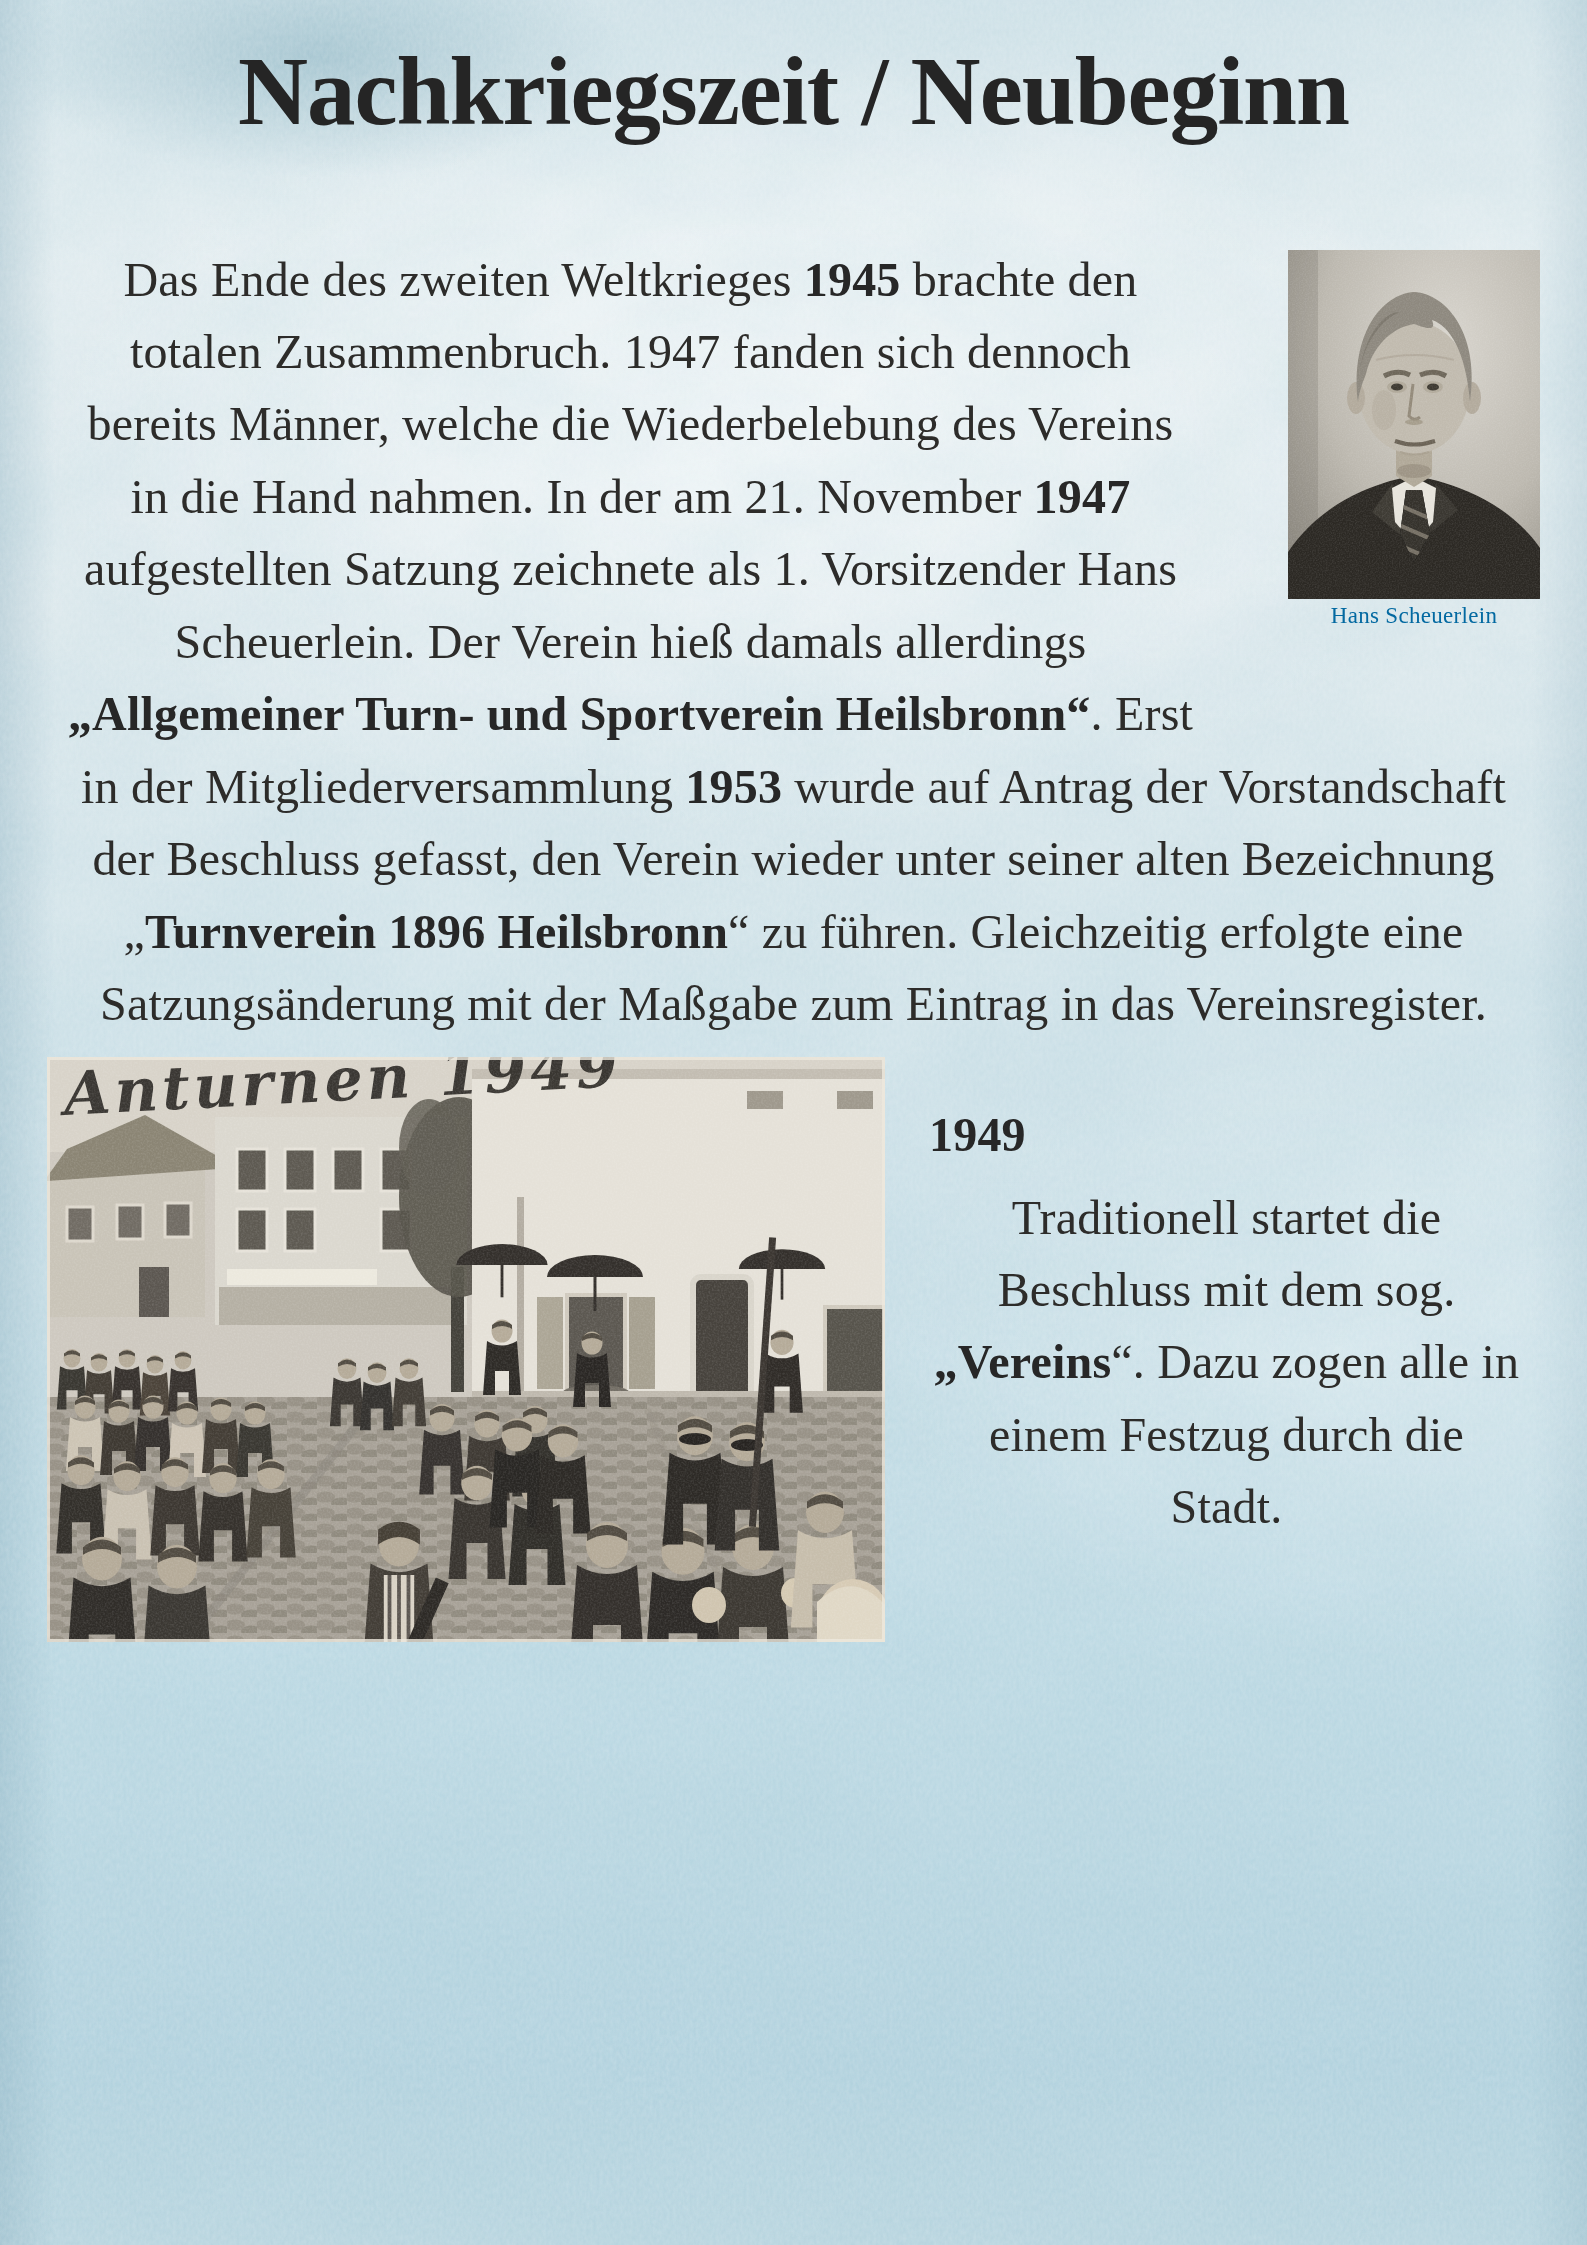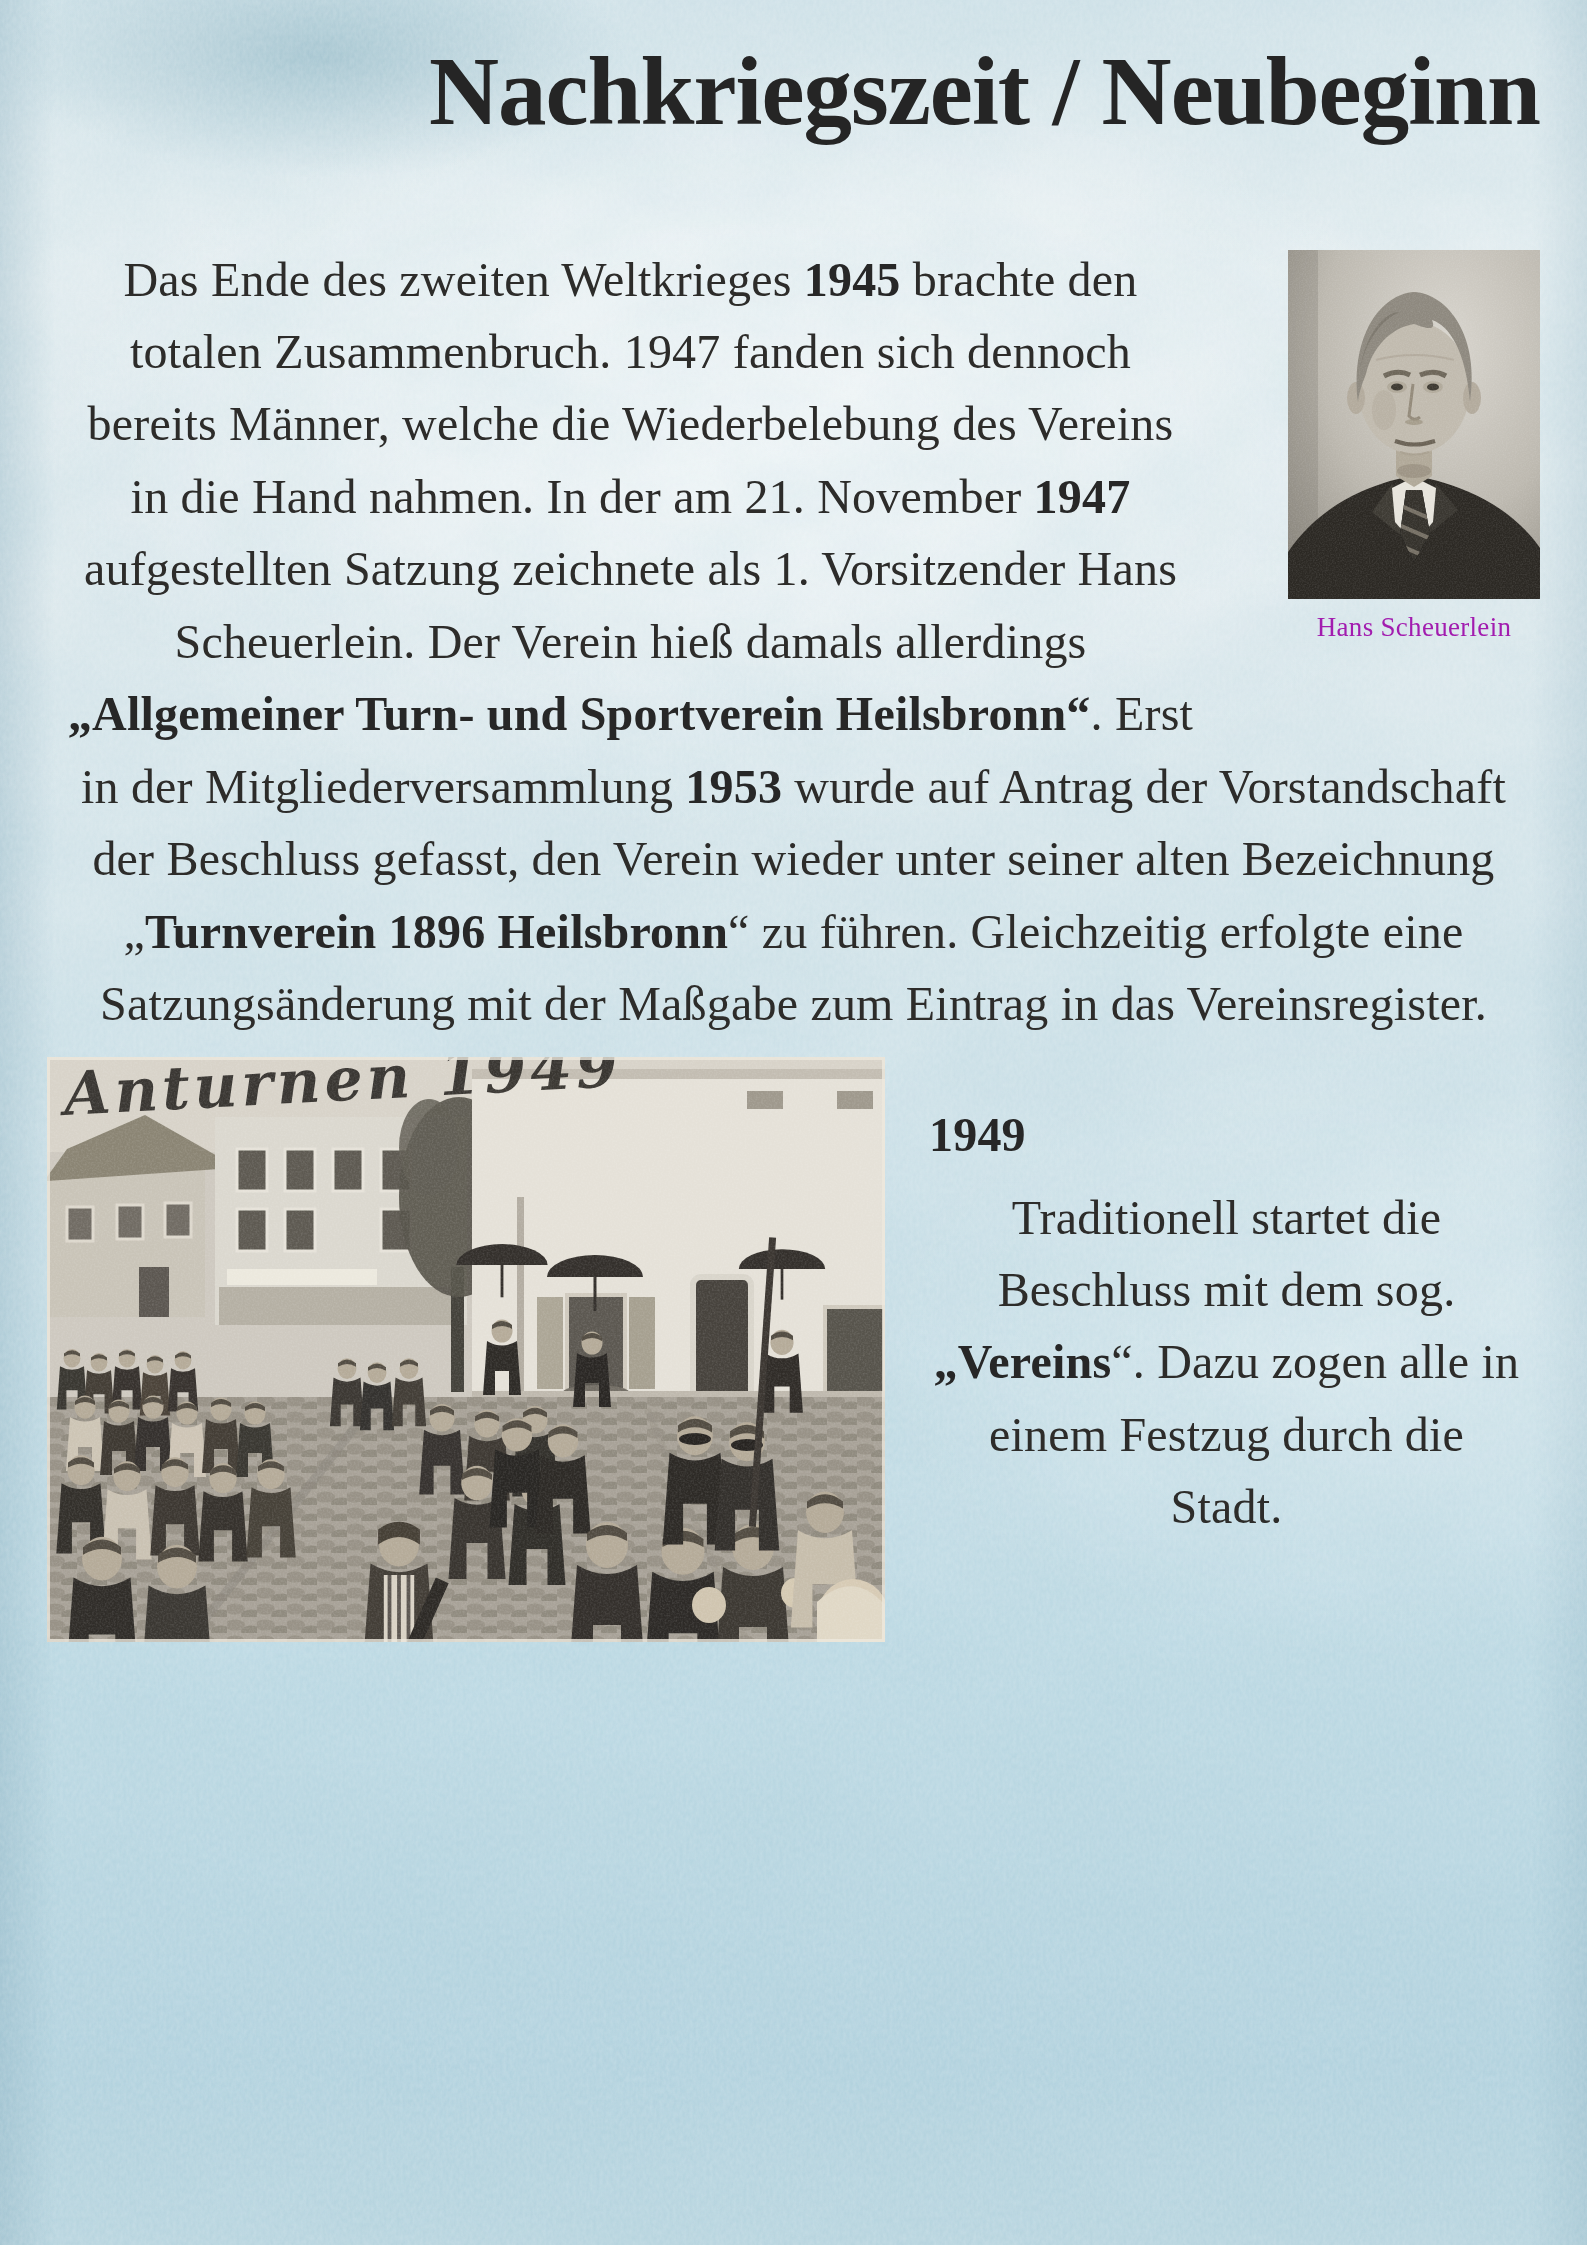--- a/index.html
+++ b/index.html
@@ -17,36 +17,36 @@
       radial-gradient(ellipse 980px 520px at 48% 20%, rgba(255,255,255,.55), rgba(255,255,255,0) 75%),
       radial-gradient(ellipse 700px 420px at 88% 60%, rgba(255,255,255,.30), rgba(255,255,255,0) 75%),
       linear-gradient(90deg, rgba(122,162,180,.30) 0%, rgba(122,162,180,0) 3.5%, rgba(122,162,180,0) 96.5%, rgba(122,162,180,.22) 100%),
       linear-gradient(180deg, #d2e3e9 0%, #e3edf0 9%, #dde9ed 28%, #cde1e8 52%, #bedae4 74%, #b4d3df 92%, #bad6e0 100%);
   }
   .bg-tex { position: absolute; inset: 0; z-index: 0; }
   .page { position: relative; z-index: 1; padding: 0 47px; }
 
   
   .title {
-    font-size: 97px; font-weight: bold; text-align: right;
+    font-size: 97px; font-weight: bold; text-align: center;
     color: #252525; letter-spacing: -1px;
     margin: 36px 0 96px 0; line-height: 1.15;
   }
   .bodytext { font-size: 48px; line-height: 1.51; letter-spacing: .2px; }
   .bodytext b, .yearhead { font-weight: bold; color: #272727; }
   p { margin: 16px; text-align: center; }
 
   
   .portrait-fig {
     float: right; width: 252px;
     margin: 6px 0 80px 90px;
     text-align: center;
   }
   .portrait-fig svg { display: block; width: 252px; height: 349px; }
-  .portrait-caption { font-size: 27px; margin-top: 8px; color: #a21caf; letter-spacing: .3px; }
+  .portrait-caption { font-size: 23px; margin-top: 0; color: #0369a1; letter-spacing: .3px; }
 
   
   .parade-section { margin-top: 8px; }
   .parade-fig { float: left; width: 838px; margin: 0 44px 10px 0; }
   .parade-fig svg { display: block; width: 838px; height: 585px; }
   .col-1949 { padding-top: 52px; }
   .col-1949 .yearhead { font-size: 48px; line-height: 1.1; margin: 0 0 20px 0; }
 
   
   .section-1951 { clear: both; padding-top: 62px; }

